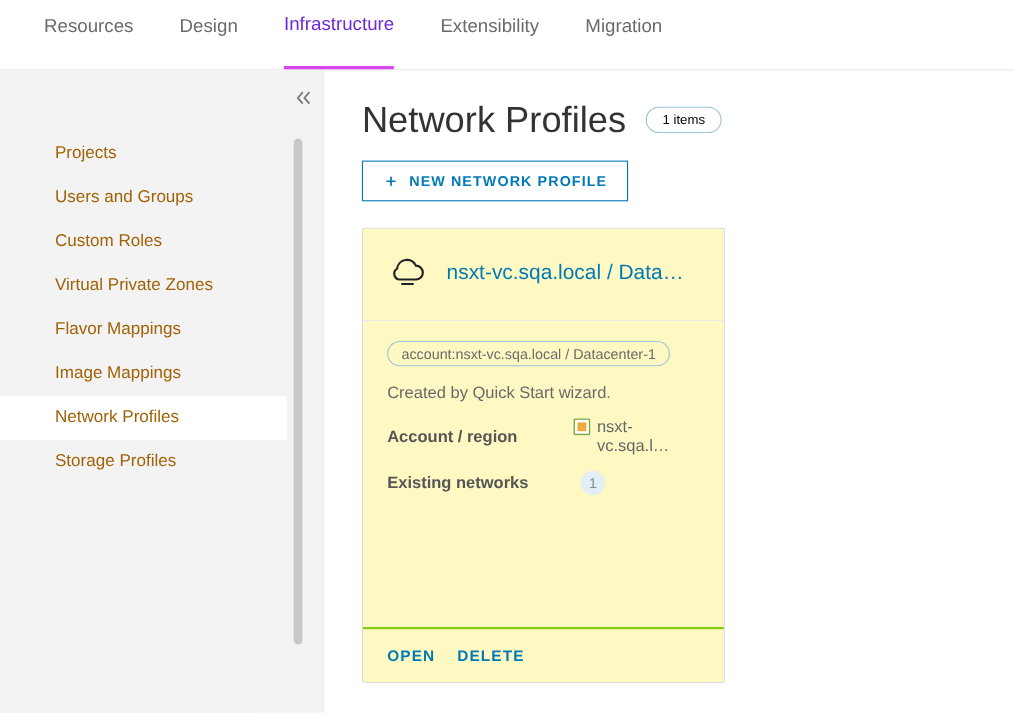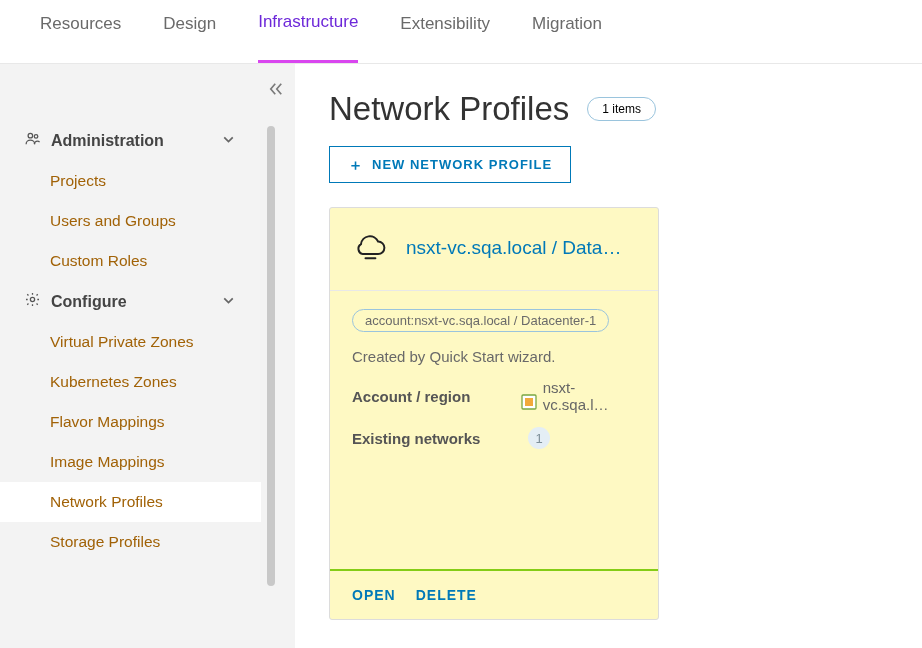--- a/index.html
+++ b/index.html
@@ -30,21 +30,21 @@
   
   .card { margin-top: 24px; width: 330px; border: 1px solid #dcdcdc; border-radius: 3px; background: #fef9c3; display: flex; flex-direction: column; }
   .card-head { display: flex; align-items: center; gap: 18px; padding: 22px 22px 24px 22px; border-bottom: 1px solid #e8e8e8; }
   .card-head svg { width: 36px; height: 32px; flex: none; stroke: #222; }
   .card-head-title { color: #0079b8; font-size: 19px; white-space: nowrap; overflow: hidden; text-overflow: ellipsis; }
   .card-body { padding: 18px 22px 10px 22px; }
   .tag-pill { display: inline-block; border: 1px solid #9ac4dd; color: #6a6a6a; font-size: 13px; border-radius: 14px; padding: 3px 12px; }
   .desc { margin-top: 16px; font-size: 15px; color: #696969; }
   .kv-row { display: flex; align-items: center; margin-top: 14px; font-size: 15px; }
   .kv-row .k { width: 176px; font-weight: 600; color: #555; }
-  .kv-row .v { display: flex; align-items: flex-end; gap: 6px; color: #666; }
+  .kv-row .v { display: flex; align-items: flex-start; gap: 6px; color: #666; }
   .vc-icon { width: 16px; height: 16px; }
   .count-badge { display: inline-flex; align-items: center; justify-content: center; min-width: 22px; height: 22px; border-radius: 11px; background: #e4eef5; color: #7d8f99; font-size: 13px; }
   .card-spacer { flex: 1; min-height: 110px; }
   .card-foot { border-top: 2px solid #84cc16; padding: 16px 22px; display: flex; gap: 20px; }
   .card-foot .action { color: #0079b8; font-size: 14px; font-weight: 600; letter-spacing: 1px; cursor: pointer; }
 </style>
 </head>
 <body>
 
 <div class="topbar">
@@ -58,56 +58,25 @@
 <div class="body">
   <div class="sidebar">
     <div class="collapse-btn">
       <svg viewBox="0 0 24 24" width="18" height="18" fill="none" stroke="#7a7a7a" stroke-width="2.2">
           <path d="M11 5l-6 7 6 7"></path>
           <path d="M19 5l-6 7 6 7"></path>
         </svg>
     </div>
     <div class="sidebar-inner">
 
-      <div class="section-header">
-        <span>
-          <svg viewBox="0 0 24 24" fill="none" stroke="#565656" stroke-width="1.8">
-              <circle cx="9" cy="8" r="3.2"></circle>
-              <path d="M3 20c0-3.2 2.8-5.6 6-5.6s6 2.4 6 5.6"></path>
-              <circle cx="17" cy="9" r="2.5"></circle>
-              <path d="M14.6 20c.3-2.4 2.2-4.2 4.4-4.2 1.2 0 2.3.5 3 1.3"></path>
-            </svg>
-        </span>
-        <span>Administration</span>
-        <span class="chev">
-          <svg viewBox="0 0 24 24" width="12" height="12" fill="none" stroke="#666" stroke-width="2.4">
-              <path d="M6 9l6 6 6-6"></path>
-            </svg>
-        </span>
-      </div>
       <div class="nav-item">Projects</div>
       <div class="nav-item">Users and Groups</div>
       <div class="nav-item">Custom Roles</div>
 
-      <div class="section-header">
-        <span>
-          <svg viewBox="0 0 24 24" fill="none" stroke="#565656" stroke-width="1.8">
-              <circle cx="12" cy="12" r="3"></circle>
-              <path d="M12 2.8v2.4M12 18.8v2.4M4.6 4.6l1.7 1.7M17.7 17.7l1.7 1.7M2.8 12h2.4M18.8 12h2.4M4.6 19.4l1.7-1.7M17.7 6.3l1.7-1.7"></path>
-            </svg>
-        </span>
-        <span>Configure</span>
-        <span class="chev">
-          <svg viewBox="0 0 24 24" width="12" height="12" fill="none" stroke="#666" stroke-width="2.4">
-              <path d="M6 9l6 6 6-6"></path>
-            </svg>
-        </span>
-      </div>
       <div class="nav-item">Virtual Private Zones</div>
-      <div class="nav-item">Kubernetes Zones</div>
       <div class="nav-item">Flavor Mappings</div>
       <div class="nav-item">Image Mappings</div>
       <div class="nav-item selected">Network Profiles</div>
       <div class="nav-item">Storage Profiles</div>
     </div>
     <div class="sidebar-scroll"></div>
   </div>
 
   <div class="main">
     <div class="page-title-row">

